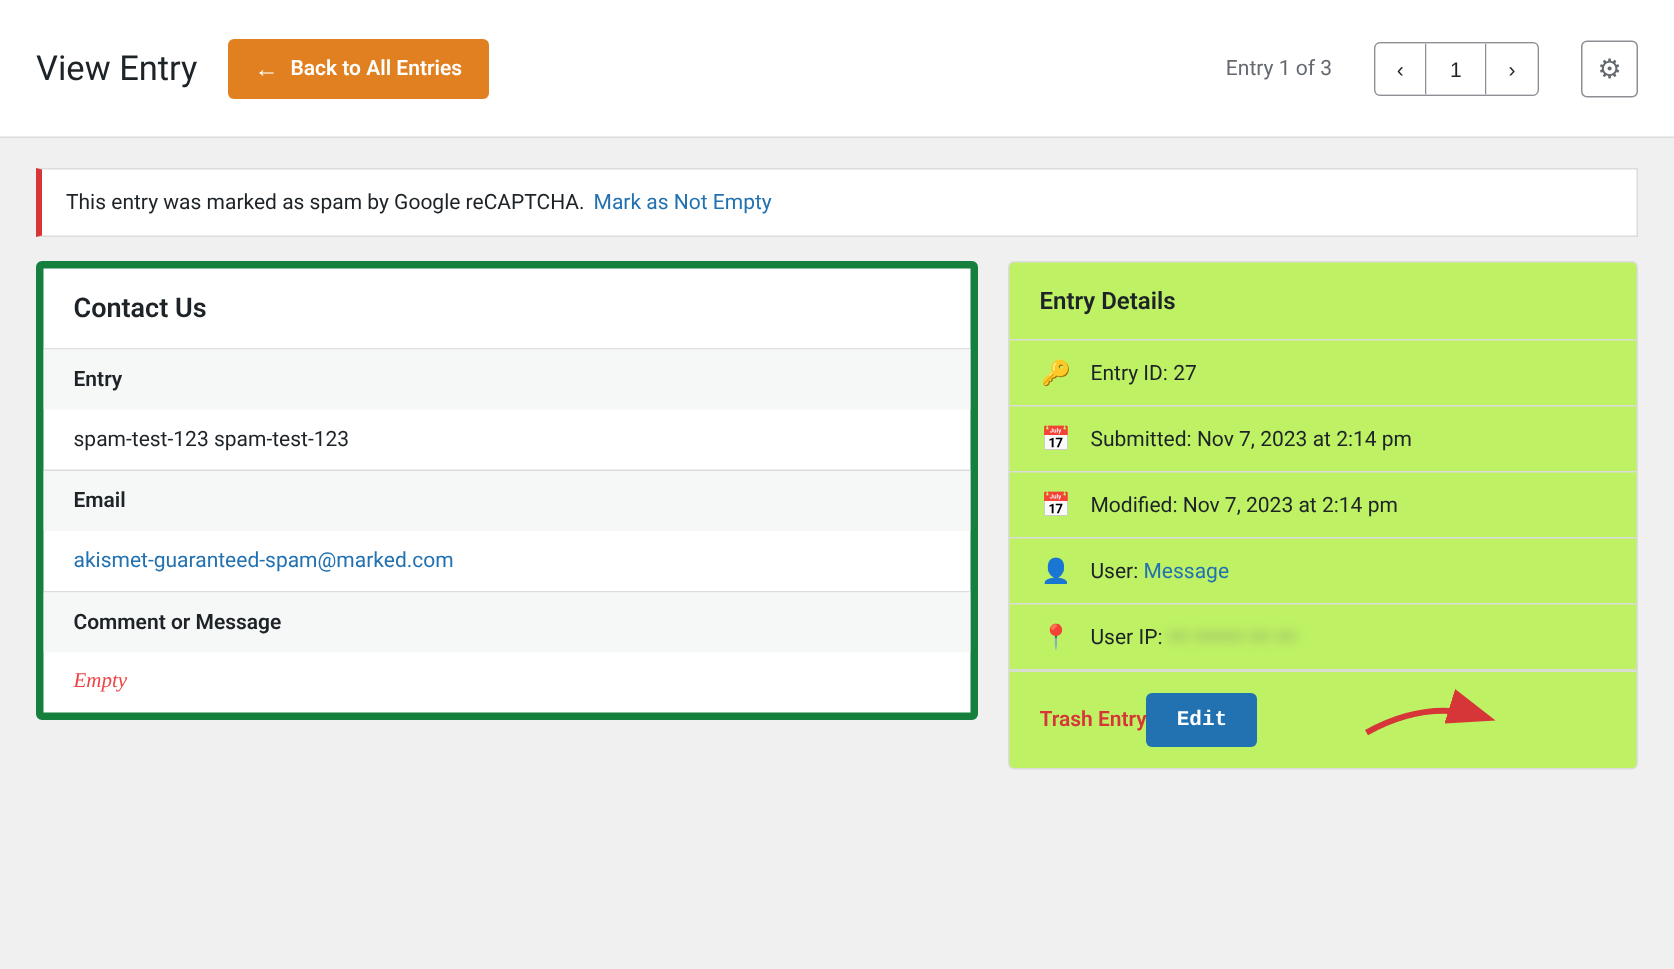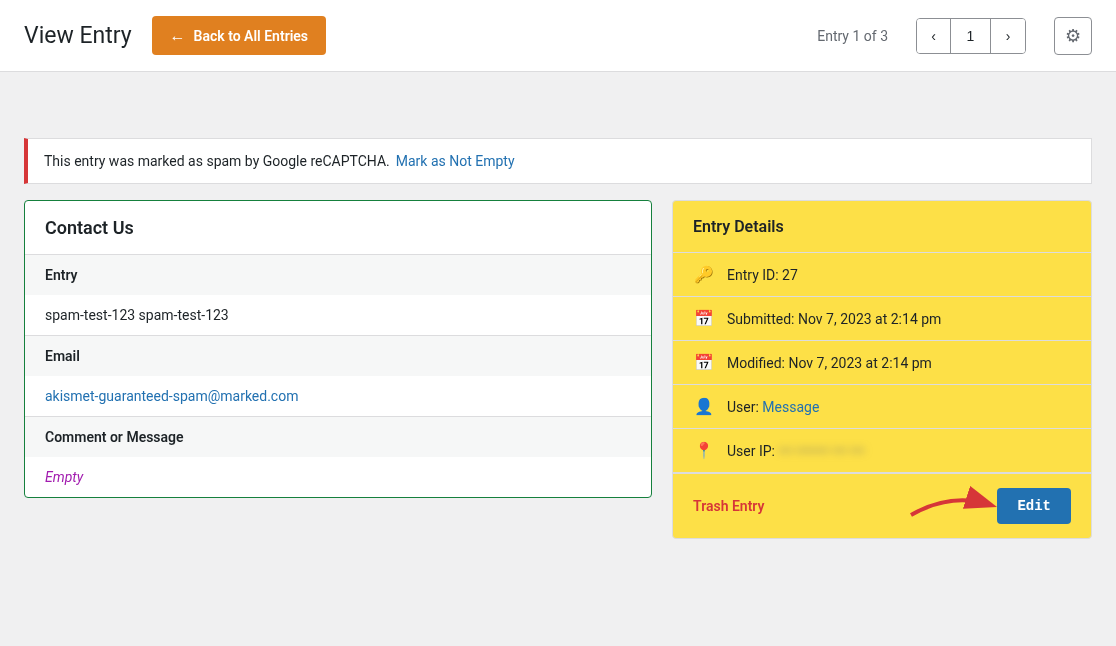--- a/index.html
+++ b/index.html
@@ -12,21 +12,21 @@
       width: 1116px;
     }
 
     
     .header {
       background: #fff;
       border-bottom: 1px solid #dcdcde;
       padding: 0 24px;
       display: flex;
       align-items: center;
-      height: 72px;
+      height: 92px;
       gap: 20px;
     }
     .page-title {
       font-size: 23px;
       font-weight: 400;
       color: #1d2327;
       white-space: nowrap;
     }
     .back-btn {
       display: inline-flex;
@@ -113,39 +113,38 @@
     
     .spam-notice {
       background: #fff;
       border: 1px solid #dcdcde;
       border-left: 4px solid #d63638;
       padding: 14px 16px;
       display: flex;
       gap: 6px;
       font-size: 14px;
       color: #1d2327;
-      margin-top: 46px;
     }
     .spam-notice a {
       color: #2271b1;
       text-decoration: none;
     }
 
     
     .two-col {
       display: flex;
       gap: 20px;
       align-items: flex-start;
     }
 
     
     .contact-card {
       flex: 1;
       background: #fff;
-      border: 1px solid #15803d;
+      border: 5px solid #15803d;
       border-radius: 4px;
       overflow: hidden;
     }
     .contact-card-header {
       padding: 16px 20px;
       font-size: 18px;
       font-weight: 600;
       border-bottom: 1px solid #dcdcde;
     }
     .field-row {
@@ -161,29 +160,30 @@
     .field-value {
       padding: 12px 20px;
       font-size: 14px;
       color: #1d2327;
     }
     .field-value.link a {
       color: #2271b1;
       text-decoration: none;
     }
     .field-value.empty {
-      color: #a21caf;
+      color: #ef4444;
       font-style: italic;
+      font-family: Liberation Serif, serif;
     }
     .field-row:last-child { border-bottom: none; }
 
     
     .details-card {
       width: 420px;
-      background: #fde047;
+      background: #bef264;
       border: 1px solid #dcdcde;
       border-radius: 4px;
       overflow: hidden;
     }
     .details-card-header {
       padding: 16px 20px;
       font-size: 16px;
       font-weight: 600;
       border-bottom: 1px solid #dcdcde;
     }
@@ -216,21 +216,20 @@
     .detail-text .blurred {
       filter: blur(4px);
       user-select: none;
       color: #646970;
     }
 
     
     .details-footer {
       display: flex;
       align-items: center;
-      justify-content: space-between;
       padding: 14px 20px;
       border-top: 1px solid #dcdcde;
       position: relative;
     }
     .trash-link {
       color: #d63638;
       font-size: 14px;
       font-weight: 600;
       cursor: pointer;
       text-decoration: none;

